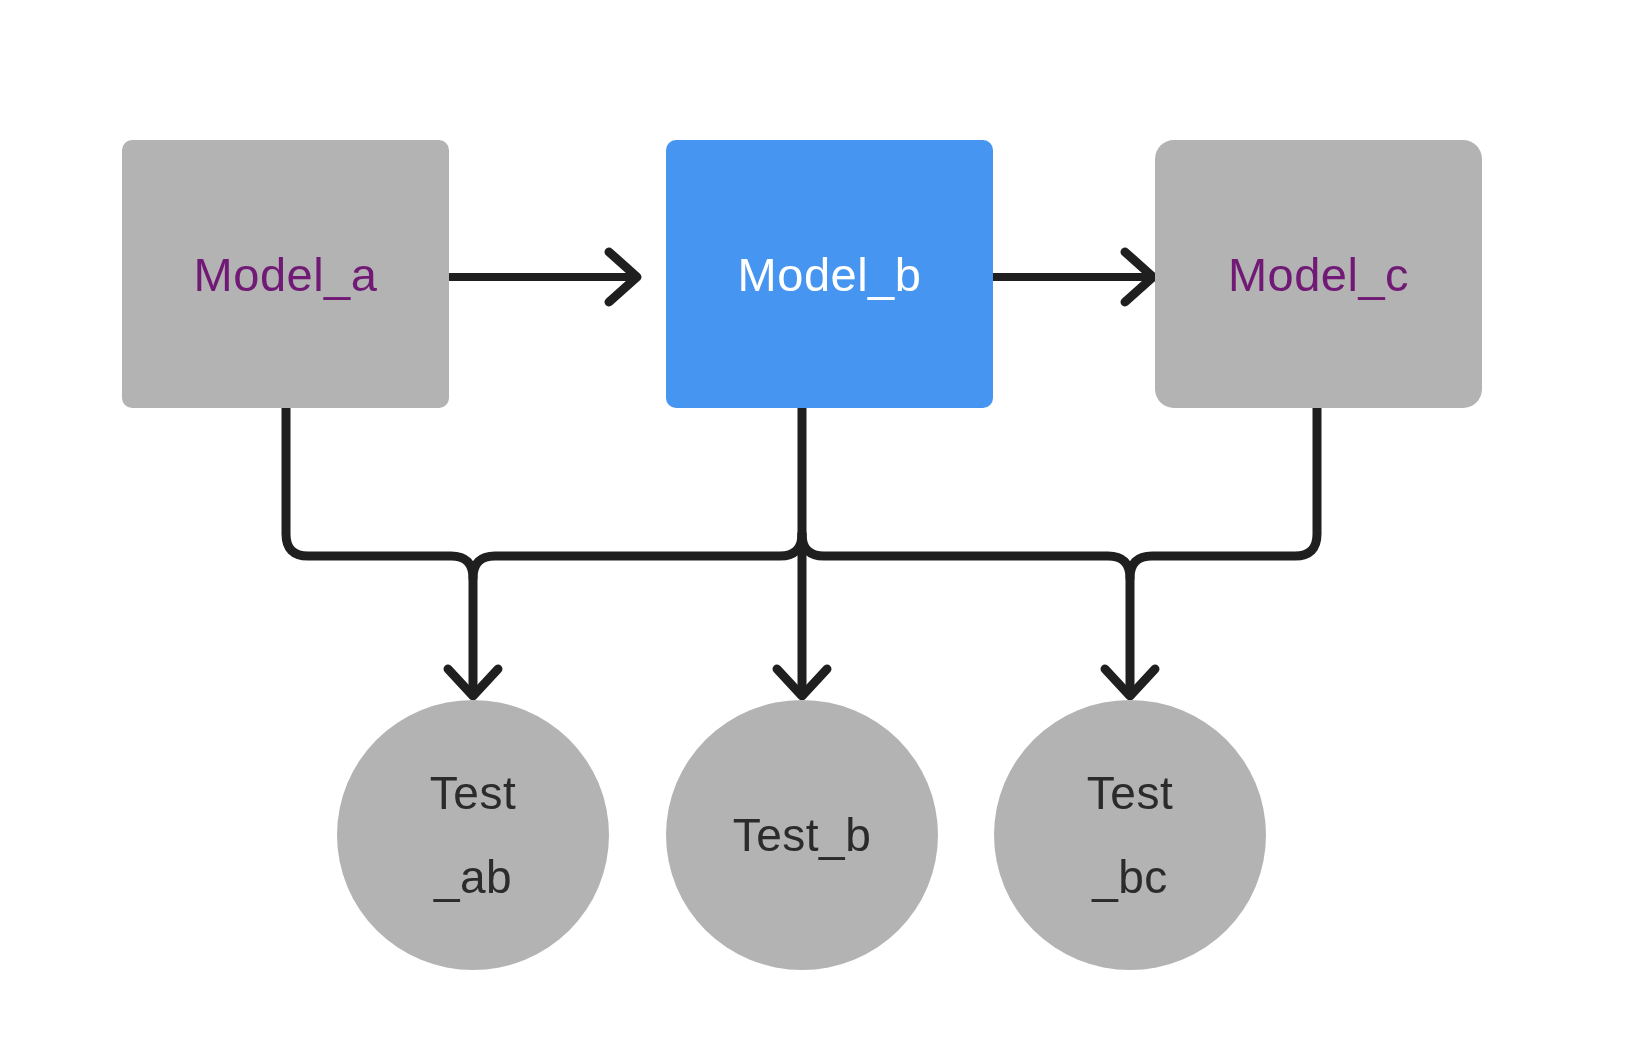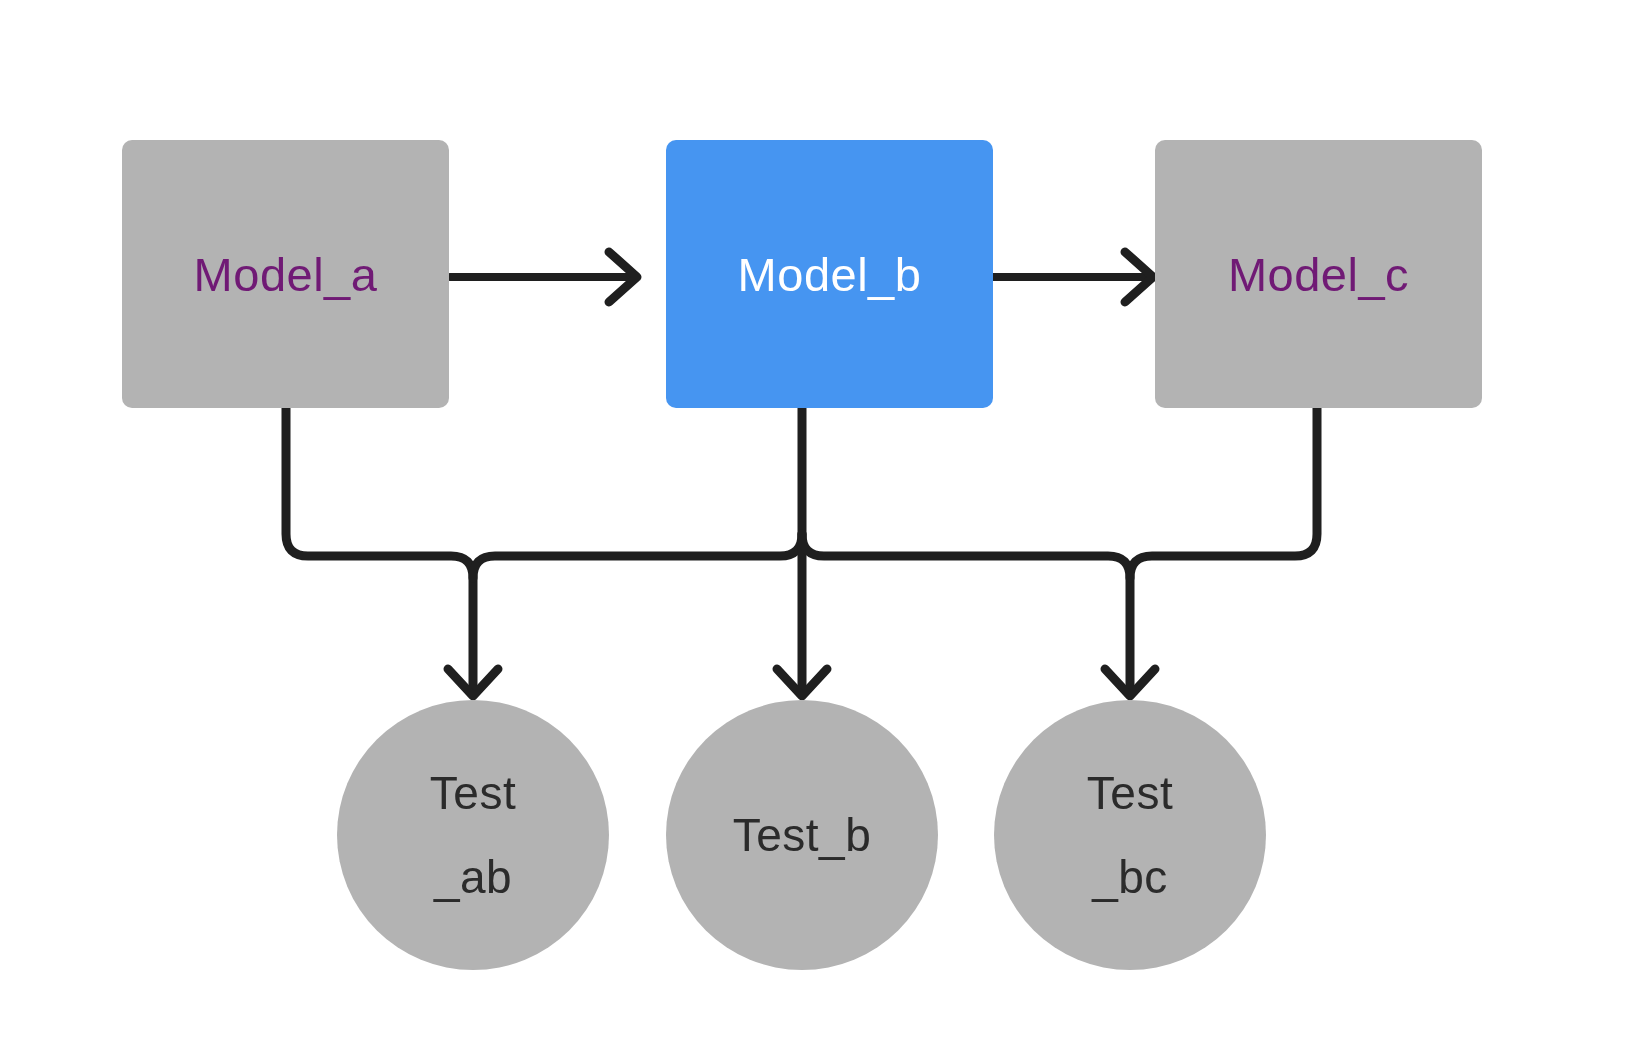--- a/index.html
+++ b/index.html
@@ -70,21 +70,21 @@
   .test-label-line {
     font-size: 46px;
     font-weight: 400;
     letter-spacing: 0.5px;
     line-height: 84px;
     color: #2b2b2b;
     white-space: nowrap;
   }
   #node-model-a { left: 122px; top: 140px; }
   #node-model-b { left: 638px; top: 140px; margin-left: 28px; }
-  #node-model-c { left: 1155px; top: 140px; }
+  #node-model-c { left: 1155px; top: 140px; border-radius: 19px; }
   #node-test-ab { left: 337px; top: 700px; }
   #node-test-b  { left: 666px; top: 700px; align-items: center; }
   #node-test-bc { left: 994px; top: 700px; }
 </style>
 </head>
 <body>
 
 <div class="canvas">
 
 

